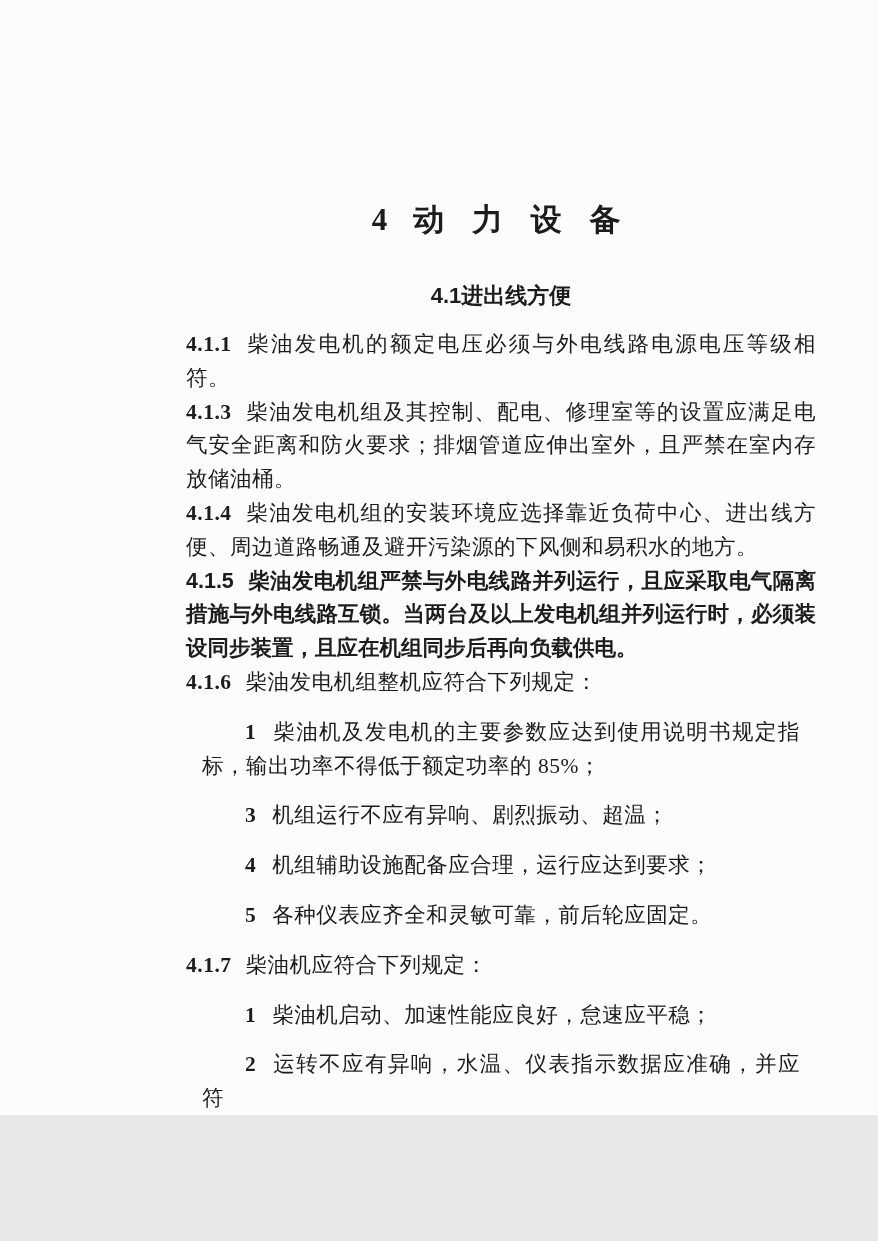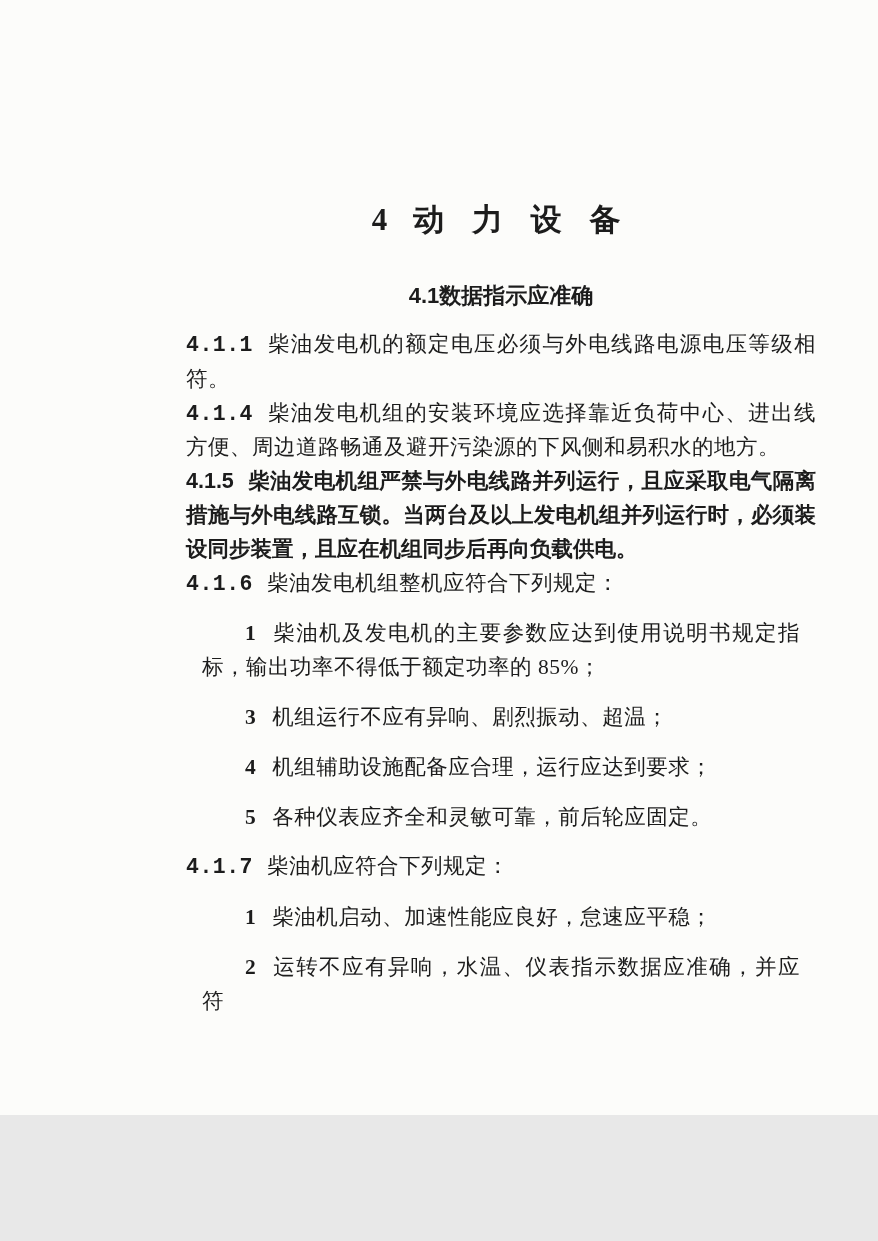--- a/index.html
+++ b/index.html
@@ -53,21 +53,21 @@
     font-size: 21.5px;
     line-height: 33.8px;
     text-align: justify;
     letter-spacing: 0.5px;
   }
   .clause {
     margin: 0;
   }
   .clause-no {
     font-weight: bold;
-    font-family: Liberation Mono, monospace;
+    font-family: Liberation Serif, serif;
     margin-right: 14px;
   }
   .clause.emphasis,
   .clause.emphasis .clause-no {
     font-weight: bold;
     font-family: "Liberation Sans", "DejaVu Sans", sans-serif;
     letter-spacing: 0;
   }
   .item {
     margin: 16px;
@@ -100,30 +100,33 @@
 
 <div class="page">
 
   <div class="content">
 
     <h1 class="chapter-heading">
       <span class="chapter-no">4</span><span class="chapter-title">动 力 设 备</span>
     </h1>
 
     <h2 class="section-heading">
-      <span class="section-no">4.1</span><span>数据指示应准确</span>
+      <span class="section-no">4.1</span><span>进出线方便</span>
     </h2>
 
     <div class="body-text">
 
       <p class="clause">
         <span class="clause-no">4.1.1</span><span>柴油发电机的额定电压必须与外电线路电源电压等级相符。</span>
       </p>
 
 
+      <p class="clause">
+        <span class="clause-no">4.1.3</span><span>柴油发电机组及其控制、配电、修理室等的设置应满足电气安全距离和防火要求；排烟管道应伸出室外，且严禁在室内存放储油桶。</span>
+      </p>
 
       <p class="clause">
         <span class="clause-no">4.1.4</span><span>柴油发电机组的安装环境应选择靠近负荷中心、进出线方便、周边道路畅通及避开污染源的下风侧和易积水的地方。</span>
       </p>
 
       <p class="clause emphasis">
         <span class="clause-no">4.1.5</span><span>柴油发电机组严禁与外电线路并列运行，且应采取电气隔离措施与外电线路互锁。当两台及以上发电机组并列运行时，必须装设同步装置，且应在机组同步后再向负载供电。</span>
       </p>
 
       <p class="clause">

